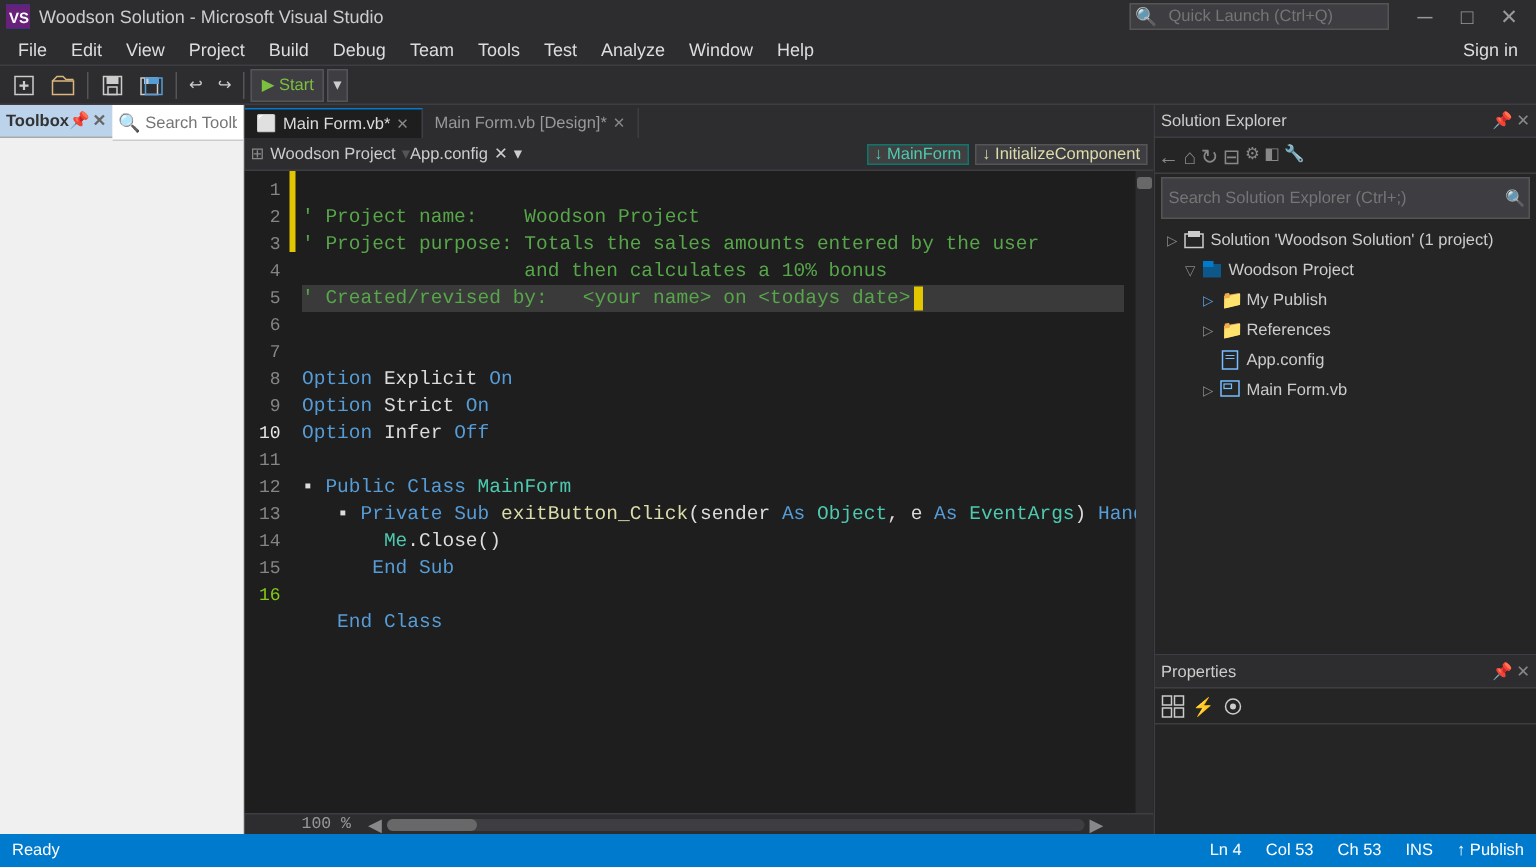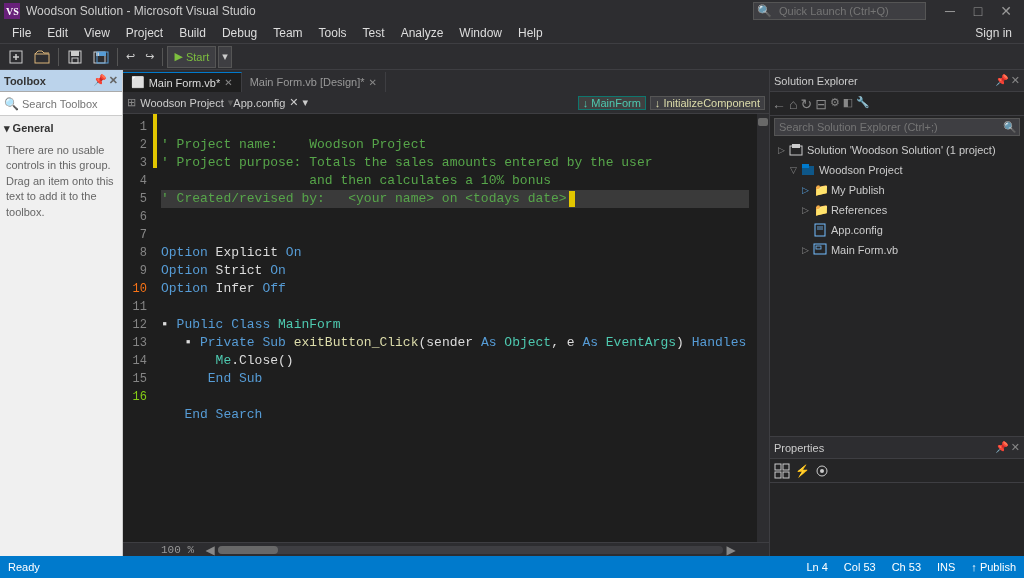--- a/index.html
+++ b/index.html
@@ -1,42 +1,42 @@
 <!DOCTYPE html>
 <html><head>
   <meta charset="utf-8">
   <style>
     * { margin: 0; padding: 0; box-sizing: border-box; }
     body { font-family: 'Segoe UI', Arial, sans-serif; font-size: 12px; background: #2d2d30; color: #dcdcdc; width: 1024px; height: 578px; overflow: hidden; }
     
     
     #title-bar { height: 22px; background: #2d2d30; display: flex; align-items: center; justify-content: space-between; padding: 0 4px; }
     #title-bar-left { display: flex; align-items: center; gap: 6px; }
-    #title-bar-icon { width: 16px; height: 16px; background: #1d4ed8; display: flex; align-items: center; justify-content: center; font-size: 10px; color: white; font-family: Liberation Serif, serif; }
+    #title-bar-icon { width: 16px; height: 16px; background: #1d4ed8; display: flex; align-items: center; justify-content: center; font-size: 10px; color: white; }
     #title-bar-text { color: #ccc; font-size: 12px; }
     #title-bar-controls { display: flex; gap: 0; }
     .title-btn { width: 28px; height: 22px; display: flex; align-items: center; justify-content: center; color: #999; font-size: 14px; cursor: pointer; }
     #quick-launch { display: flex; align-items: center; background: #3e3e42; border: 1px solid #555; height: 18px; margin: 0 10px; }
     #quick-launch input { background: transparent; border: none; outline: none; color: #ccc; font-size: 11px; padding: 0 4px; width: 150px; }
     
     
     #menu-bar { height: 22px; background: #2d2d30; display: flex; align-items: center; padding: 0 4px; border-bottom: 1px solid #3e3e42; }
     .menu-item { padding: 0 8px; height: 22px; line-height: 22px; color: #ddd; font-size: 12px; cursor: pointer; }
     #sign-in { margin-left: auto; padding: 0 8px; color: #ddd; font-size: 12px; cursor: pointer; }
     
     
     #toolbar { height: 26px; background: #2d2d30; display: flex; align-items: center; padding: 0 4px; gap: 2px; border-bottom: 1px solid #3e3e42; }
     .tb-btn { height: 22px; padding: 0 3px; display: flex; align-items: center; color: #ccc; font-size: 11px; cursor: pointer; border: 1px solid transparent; }
     .tb-sep { width: 1px; height: 18px; background: #555; margin: 0 2px; }
     
     
     #main-layout { display: flex; height: calc(578px - 22px - 22px - 26px - 22px); }
     
     
-    #toolbox { width: 123px; background: #f0f0f0; border-right: 1px solid #ccc; display: flex; flex-direction: column; color: #333; }
+    #toolbox { width: 163px; background: #f0f0f0; border-right: 1px solid #ccc; display: flex; flex-direction: row; color: #333; }
     #toolbox-header { height: 22px; background: #bbd3eb; display: flex; align-items: center; justify-content: space-between; padding: 0 4px; font-size: 11px; font-weight: bold; border-bottom: 1px solid #aaa; }
     #toolbox-search { height: 24px; display: flex; align-items: center; padding: 2px 4px; border-bottom: 1px solid #ccc; background: #fff; }
     #toolbox-search input { border: none; outline: none; font-size: 11px; width: 100%; background: transparent; color: #333; }
     #toolbox-general { padding: 4px; }
     #toolbox-general-header { font-size: 11px; font-weight: bold; color: #333; padding: 2px 0; }
     #toolbox-empty { font-size: 11px; color: #666; padding: 6px 2px; line-height: 1.4; }
     
     
     #editor-area { flex: 1; display: flex; flex-direction: column; background: #1e1e1e; overflow: hidden; }
     
@@ -56,21 +56,21 @@
     
     
     #status-bar { height: 22px; background: #007acc; display: flex; align-items: center; justify-content: space-between; padding: 0 8px; color: white; font-size: 11px; }
     #status-left { display: flex; gap: 4px; }
     #status-right { display: flex; align-items: center; gap: 16px; }
     
     
     #solution-explorer { width: 255px; background: #252526; border-left: 1px solid #3e3e42; display: flex; flex-direction: column; }
     #se-header { height: 22px; background: #2d2d30; display: flex; align-items: center; justify-content: space-between; padding: 0 4px; font-size: 11px; color: #ccc; border-bottom: 1px solid #3e3e42; }
     #se-toolbar { height: 24px; display: flex; align-items: center; padding: 0 2px; gap: 2px; border-bottom: 1px solid #3e3e42; }
-    #se-search { height: 18px; margin: 2px 4px; display: flex; align-items: center; border: 1px solid #555; background: #3e3e42; }
+    #se-search { height: 28px; margin: 2px 4px; display: flex; align-items: center; border: 1px solid #555; background: #3e3e42; }
     #se-search input { background: transparent; border: none; outline: none; color: #ccc; font-size: 11px; padding: 0 4px; flex: 1; }
     #se-tree { flex: 1; overflow: auto; padding: 2px 0; }
     .tree-item { height: 20px; display: flex; align-items: center; padding-left: 8px; font-size: 12px; color: #ccc; cursor: pointer; gap: 4px; }
     .tree-indent1 { padding-left: 20px; }
     .tree-indent2 { padding-left: 32px; }
     .tree-expand { font-size: 9px; color: #888; }
     
     
     #properties { height: 120px; border-top: 1px solid #3e3e42; background: #252526; }
     #props-header { height: 22px; background: #2d2d30; display: flex; align-items: center; justify-content: space-between; padding: 0 4px; font-size: 11px; color: #ccc; border-bottom: 1px solid #3e3e42; }
@@ -177,24 +177,20 @@
       <span>Toolbox</span>
       <div style="display:flex;gap:2px;">
         <span style="cursor:pointer;color:#666;">📌</span>
         <span style="cursor:pointer;color:#666;">✕</span>
       </div>
     </div>
     <div id="toolbox-search">
       <span style="color:#999;font-size:12px;margin-right:3px;">🔍</span>
       <input type="text" style="font-size: 11px; border: none; outline: none; width: 100%; color: rgb(51, 51, 51);" placeholder="Search Toolbox">
     </div>
-    <div id="toolbox-general">
-      <div id="toolbox-general-header">▾ General</div>
-      <div id="toolbox-empty">There are no usable controls in this group. Drag an item onto this text to add it to the toolbox.</div>
-    </div>
   </div>
 
   <div id="editor-area">
 
     <div id="tab-bar">
       <div class="tab active">
         <span style="color:#75beff;">⬜</span>
         <span>Main Form.vb*</span>
         <span class="tab-close">✕</span>
       </div>
@@ -225,21 +221,21 @@
       <div id="line-numbers">
         <div style="color:#858585;line-height:18px;">1</div>
         <div style="color:#858585;line-height:18px;">2</div>
         <div style="color:#858585;line-height:18px;">3</div>
         <div style="color:#858585;line-height:18px;">4</div>
         <div style="color:#858585;line-height:18px;">5</div>
         <div style="color:#858585;line-height:18px;">6</div>
         <div style="color:#858585;line-height:18px;">7</div>
         <div style="color:#858585;line-height:18px;">8</div>
         <div style="color:#858585;line-height:18px;">9</div>
-        <div style="color:#f97316;line-height:18px;">10</div>
+        <div style="color:#e5e5e5;line-height:18px;">10</div>
         <div style="color:#858585;line-height:18px;">11</div>
         <div style="color:#858585;line-height:18px;">12</div>
         <div style="color:#858585;line-height:18px;">13</div>
         <div style="color:#858585;line-height:18px;">14</div>
         <div style="color:#858585;line-height:18px;">15</div>
         <div style="color:#84cc16;line-height:18px;">16</div>
       </div>
 
       <div style="width:4px;background:#e2c600;position:absolute;left:30px;top:0;height:54px;"></div>
       <div id="code-content">
@@ -250,21 +246,21 @@
 <span>&nbsp;</span>
 <span><span class="kw-blue">Option</span><span class="kw-normal"> Explicit </span><span class="kw-blue">On</span></span>
 <span><span class="kw-blue">Option</span><span class="kw-normal"> Strict </span><span class="kw-blue">On</span></span>
 <span><span class="kw-blue">Option</span><span class="kw-normal"> Infer </span><span class="kw-blue">Off</span></span>
 <span>&nbsp;</span>
 <span>▪&nbsp;<span class="kw-blue">Public</span><span class="kw-normal"> </span><span class="kw-blue">Class</span><span class="kw-normal"> </span><span class="kw-teal">MainForm</span></span>
 <span>&nbsp;&nbsp;&nbsp;▪&nbsp;<span class="kw-blue">Private Sub</span><span class="kw-normal"> </span><span class="kw-yellow">exitButton_Click</span><span class="kw-normal">(</span><span class="kw-normal">sender</span><span class="kw-normal"> </span><span class="kw-blue">As</span><span class="kw-normal"> </span><span class="kw-teal">Object</span><span class="kw-normal">, </span><span class="kw-normal">e</span><span class="kw-normal"> </span><span class="kw-blue">As</span><span class="kw-normal"> </span><span class="kw-teal">EventArgs</span><span class="kw-normal">) </span><span class="kw-blue">Handles</span></span>
 <span>&nbsp;&nbsp;&nbsp;&nbsp;&nbsp;&nbsp;&nbsp;<span class="kw-teal">Me</span><span class="kw-normal">.Close()</span></span>
 <span>&nbsp;&nbsp;&nbsp;&nbsp;&nbsp;&nbsp;<span class="kw-blue">End Sub</span></span>
 <span>&nbsp;</span>
-<span>&nbsp;&nbsp;&nbsp;<span class="kw-blue">End Search</span></span>
+<span>&nbsp;&nbsp;&nbsp;<span class="kw-blue">End Class</span></span>
 <span>&nbsp;</span>
       </div>
 
       <div style="width:12px;background:#2d2d30;display:flex;flex-direction:column;align-items:center;padding:2px 0;">
         <div style="width:10px;height:8px;background:#686868;border-radius:2px;margin-top:2px;cursor:pointer;"></div>
       </div>
     </div>
 
     <div id="hscrollbar">
       <span id="zoom-label">100 %</span>

